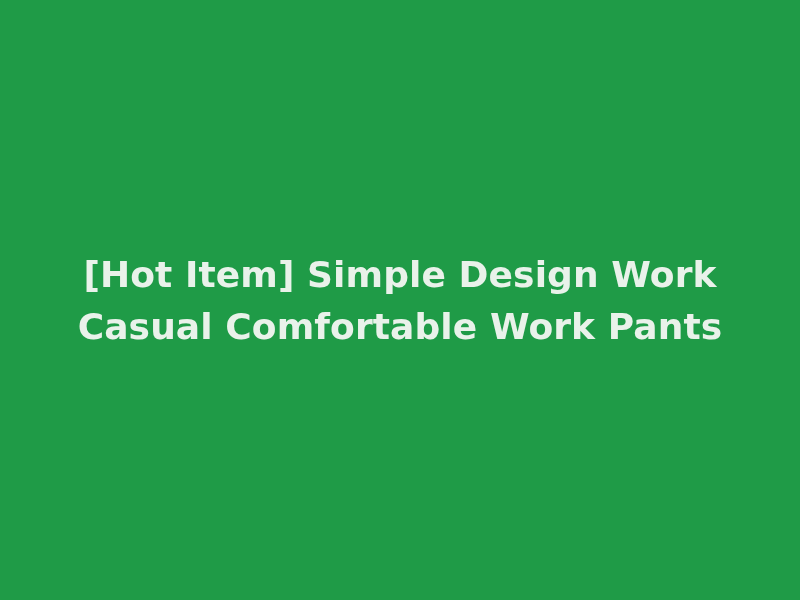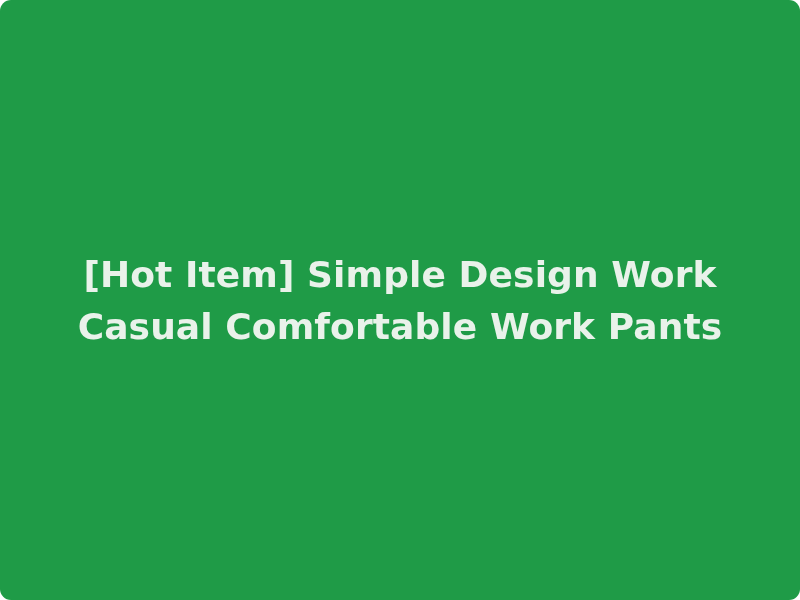--- a/index.html
+++ b/index.html
@@ -18,21 +18,20 @@
   .placeholder-card {
     position: relative;
     box-sizing: border-box;
     width: 800px;
     height: 600px;
     background-color: #1f9b47;
     display: flex;
     flex-direction: column;
     align-items: center;
     justify-content: center;
-    border-radius: 11px;
   }
 
   .title-block {
     width: 736px;
     margin: 0;
     padding: 0;
     text-align: center;
     
     transform: translateY(1px);
   }

